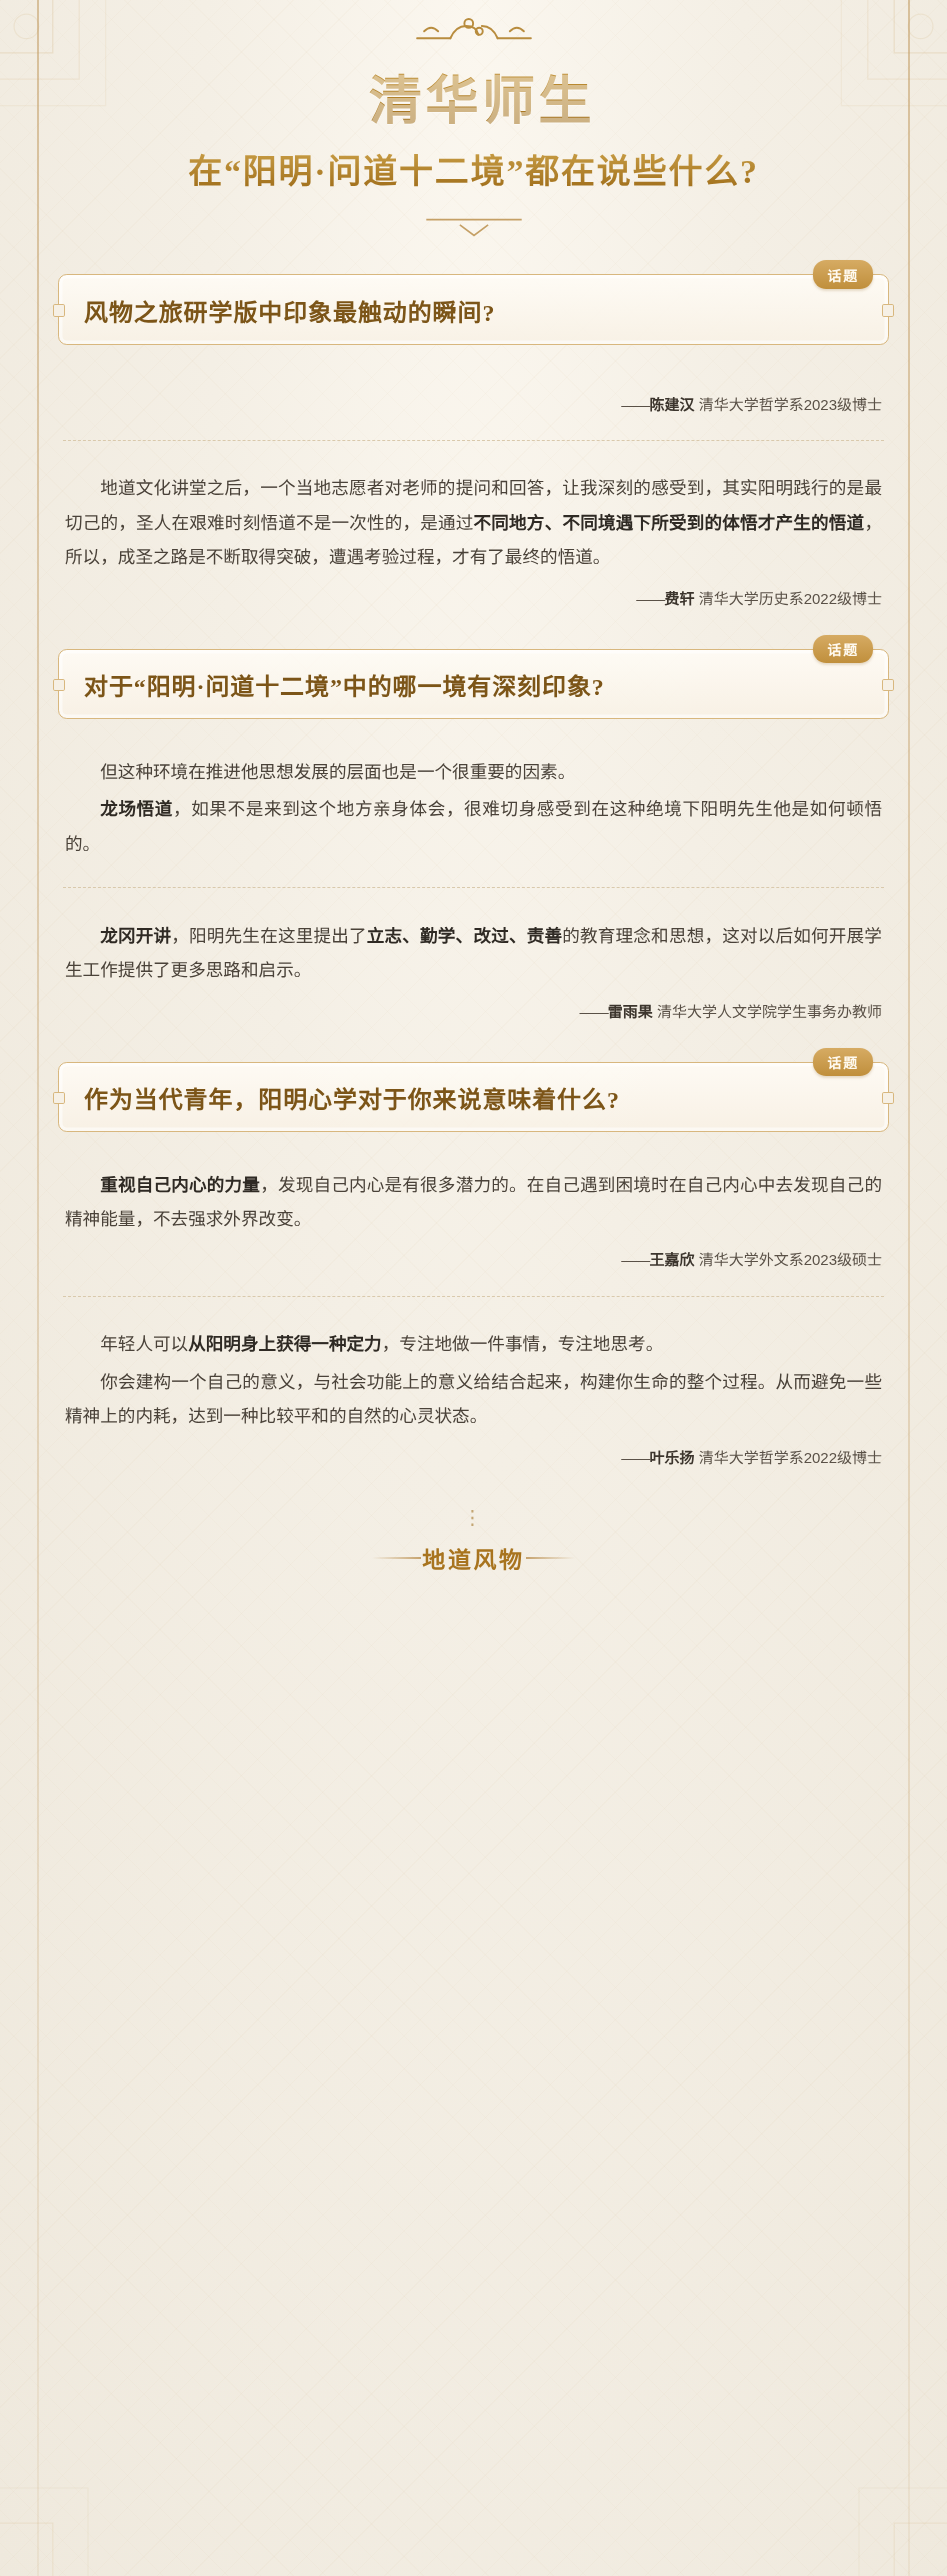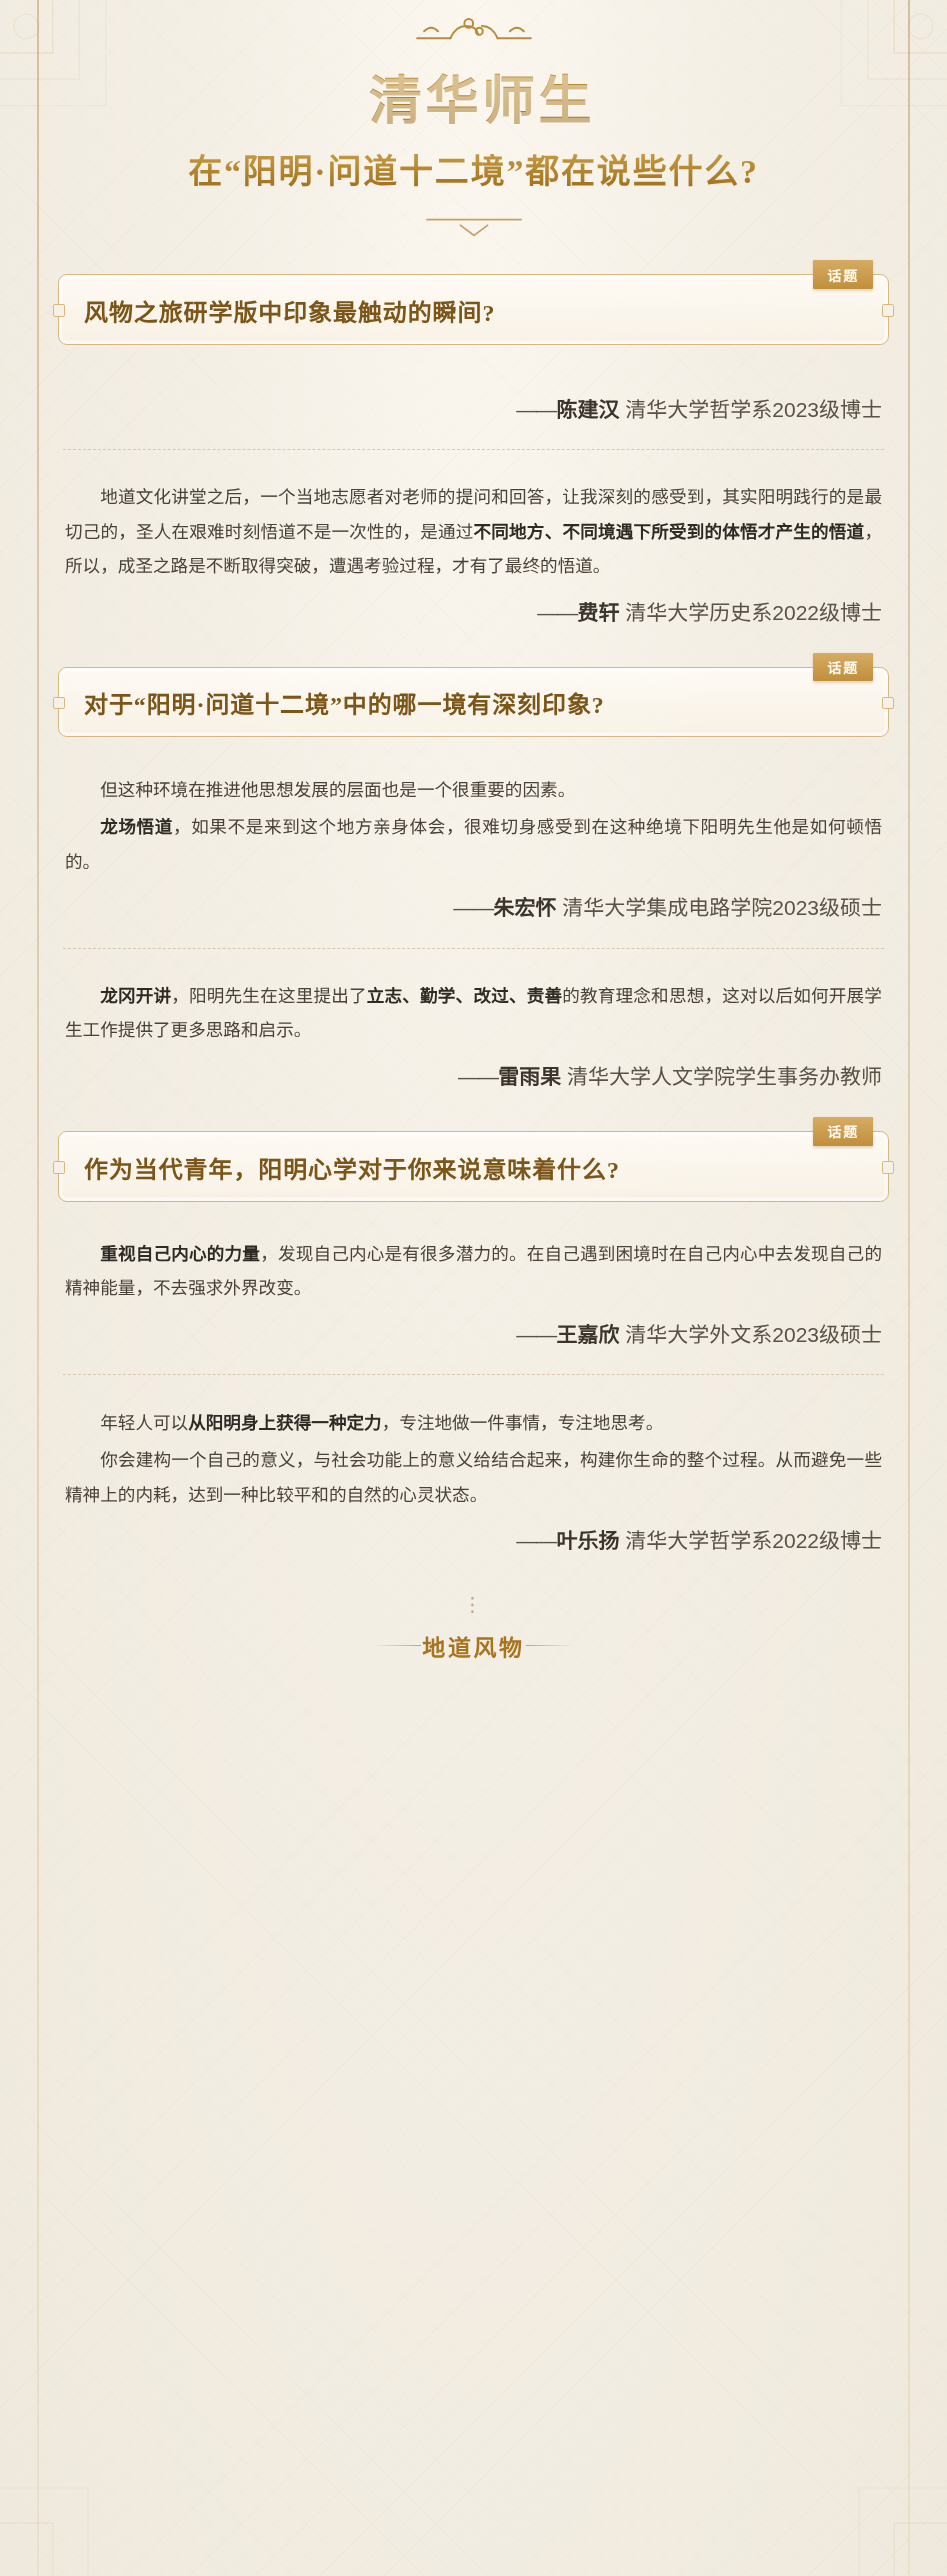--- a/index.html
+++ b/index.html
@@ -133,21 +133,21 @@
   .topic-tag {
     position: absolute;
     right: 16px;
     top: -14px;
     background: linear-gradient(180deg, #d6ab63, #c08f3c);
     color: #fffaf0;
     font-size: 14px;
     font-weight: 700;
     letter-spacing: 1.8px;
     padding: 4.4px 14px;
-    border-radius: 1px;
+    border-radius: 13px;
     box-shadow: 0 1.8px 2.6px rgba(150,110,50,0.25);
   }
 
   .quote-block { padding: 5.3px 7px 0; }
   .quote-sep {
     margin: 26.5px 5.3px 25px;
     border: 0;
     border-top: 0.9px dashed #d9c9ac;
   }
   .quote-p {
@@ -158,21 +158,21 @@
     text-align: justify;
   }
   .quote-p.indent { text-indent: 2em; }
   .quote-p b, .quote-p .bold {
     font-weight: 700;
     color: #2f2a24;
   }
   .attrib {
     margin-top: 12.3px;
     text-align: right;
-    font-size: 21px;
+    font-size: 15px;
     color: #5a5147;
   }
   .attrib .dash { letter-spacing: -0.9px; }
   .attrib .name { font-weight: 700; color: #3c352d; }
 
   
   .footer {
     position: relative;
     margin-top: 17.6px;
     text-align: center;
@@ -305,24 +305,20 @@
           <div class="topic-question">对于“阳明·问道十二境”中的哪一境有深刻印象?</div>
         </div>
         <div class="topic-tag">话题</div>
       </div>
 
       <div class="quote-block">
         <div class="quote-body">
             <p class="quote-p indent"><span>但这种环境在推进他思想发展的层面也是一个很重要的因素。</span></p>
             <p class="quote-p indent"><b>龙场悟道</b><span>，如果不是来到这个地方亲身体会，很难切身感受到在这种绝境下阳明先生他是如何顿悟的。</span></p>
           </div>
-        <div class="attrib">
-          <span class="dash">——</span><span class="name">朱宏怀</span>
-          <span>清华大学集成电路学院2023级硕士</span>
-        </div>
       </div>
 
       <hr class="quote-sep">
 
       <div class="quote-block">
         <div class="quote-body">
             <p class="quote-p indent"><b>龙冈开讲</b><span>，阳明先生在这里提出了</span><b>立志、勤学、改过、责善</b><span>的教育理念和思想，这对以后如何开展学生工作提供了更多思路和启示。</span></p>
           </div>
         <div class="attrib">
           <span class="dash">——</span><span class="name">雷雨果</span>

